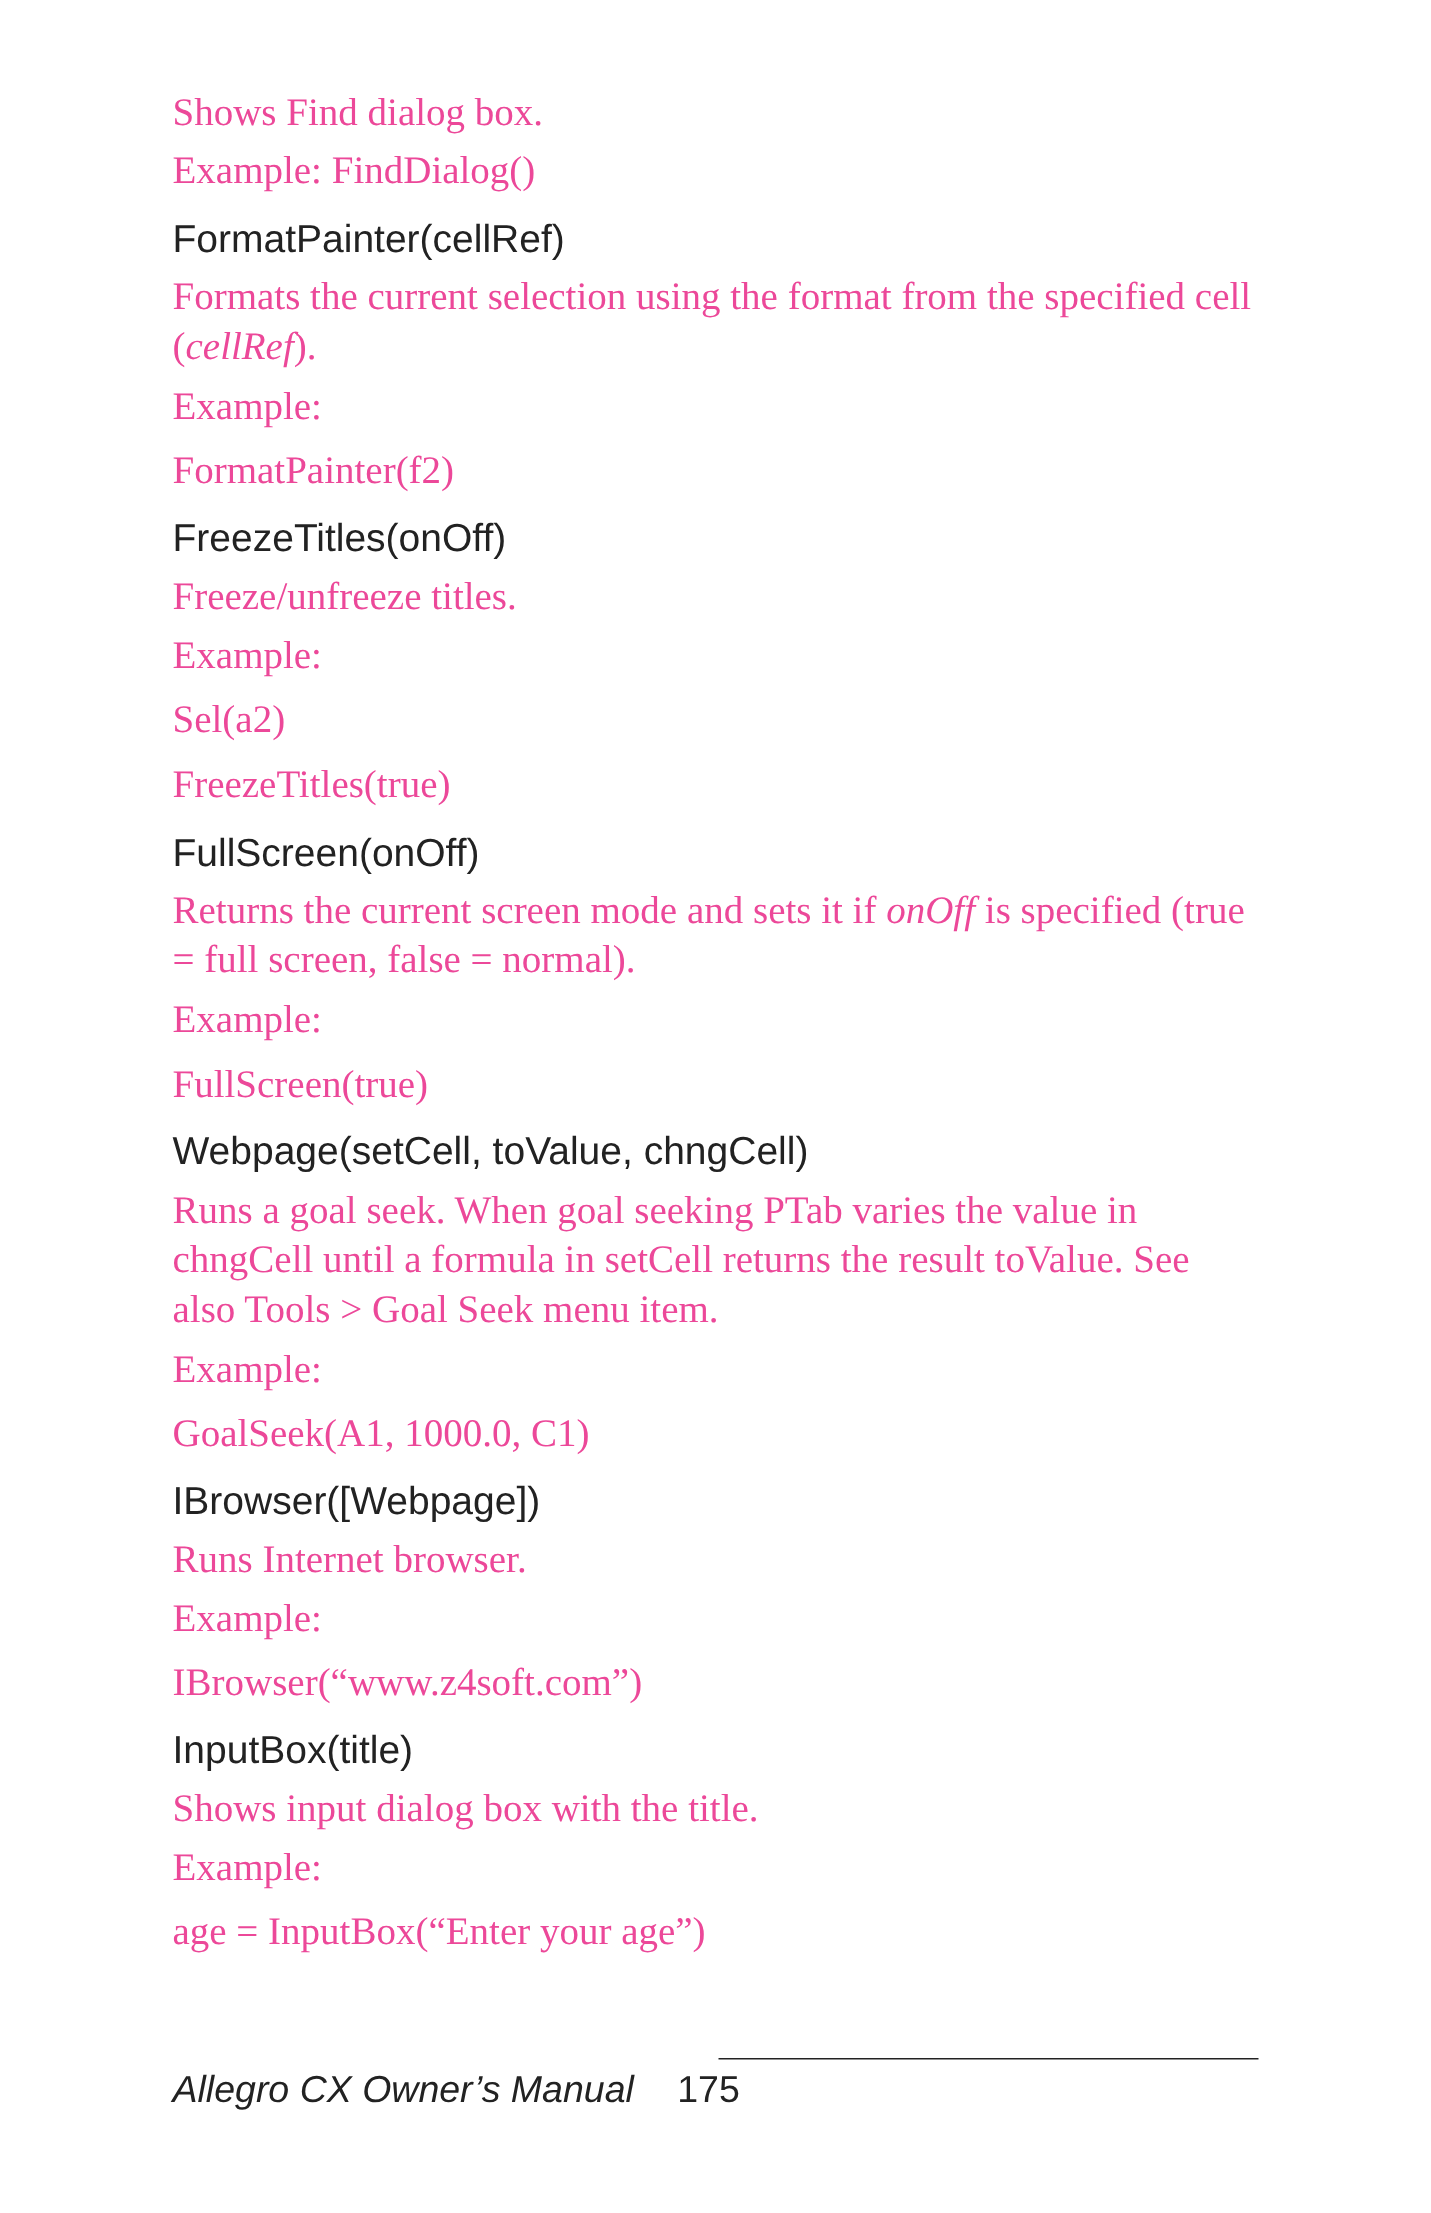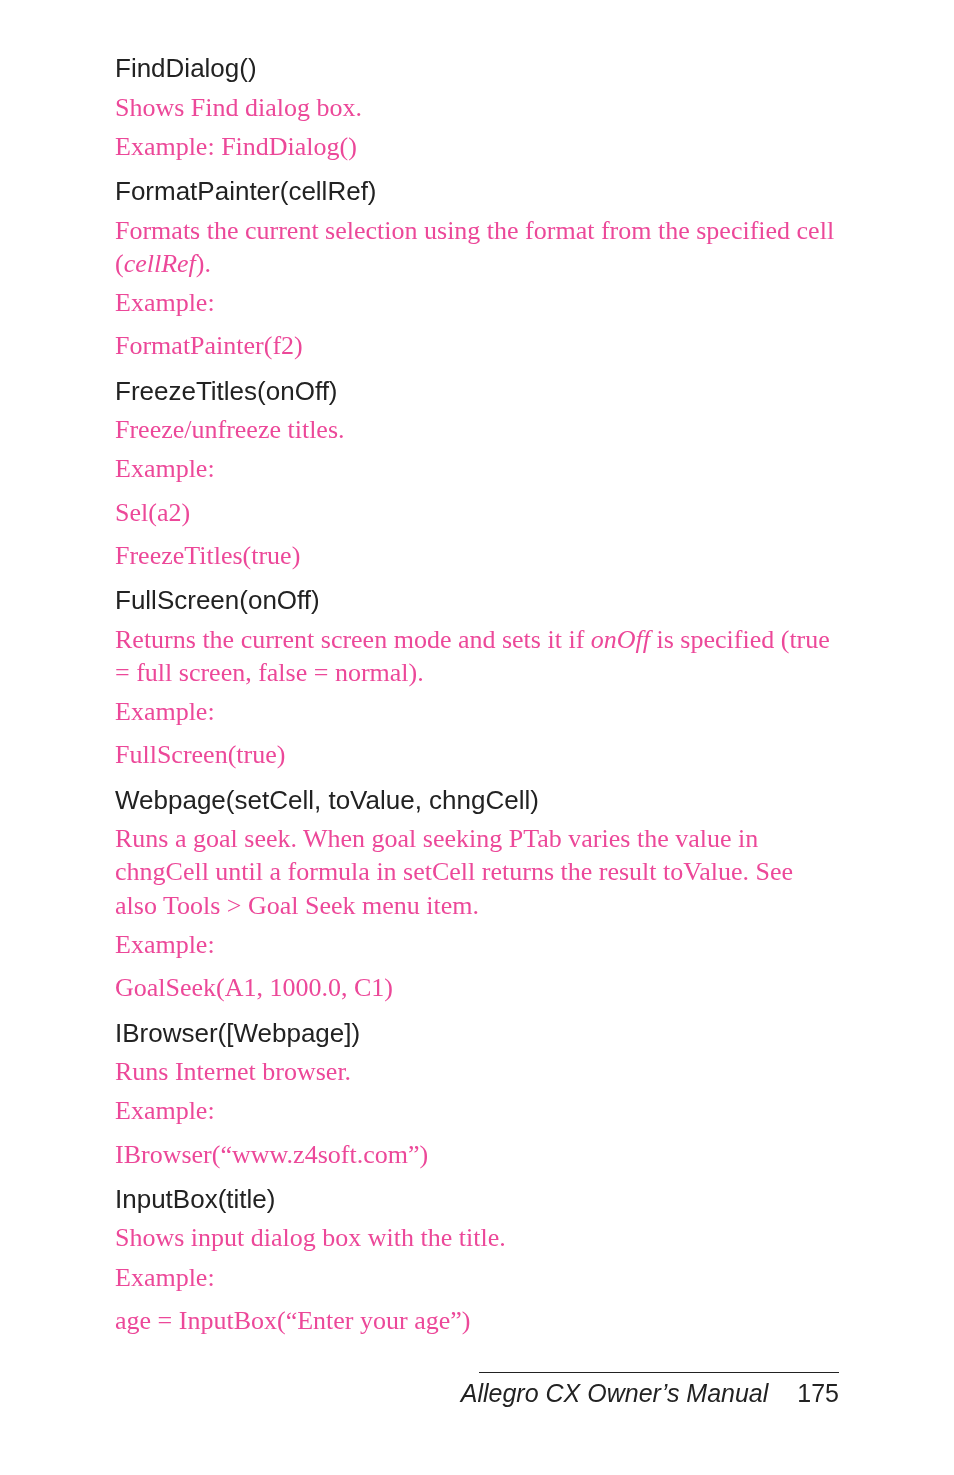--- a/index.html
+++ b/index.html
@@ -58,35 +58,34 @@
     border: none;
     border-top: 1.5px solid #222;
     margin: 0 0 6px 0;
     margin-left: auto;
     width: 360px;
   }
   .footer-text {
     font-family: "Helvetica Neue", Helvetica, Arial, sans-serif;
     font-style: italic;
     font-size: 25px;
-    text-align: right;
+    text-align: left;
     color: #222;
   }
   .footer-page {
     font-style: normal;
     padding-left: 22px;
   }
 </style>
 </head>
 <body>
 
 <div class="page">
   <div id="content">
       <div class="section">
-        <div class="heading">FindDialog()</div>
         <div class="block">
           <p class="body tight">Shows Find dialog box.</p>
           <p class="body para">Example: FindDialog()</p>
         </div>
       </div>
       <div class="section">
         <div class="heading">FormatPainter(cellRef)</div>
         <div class="block">
           <p class="body tight"><span>Formats the current selection using the format from the specified cell (</span><span class="italic">cellRef</span><span>).</span></p>
           <p class="body para">Example:</p>

